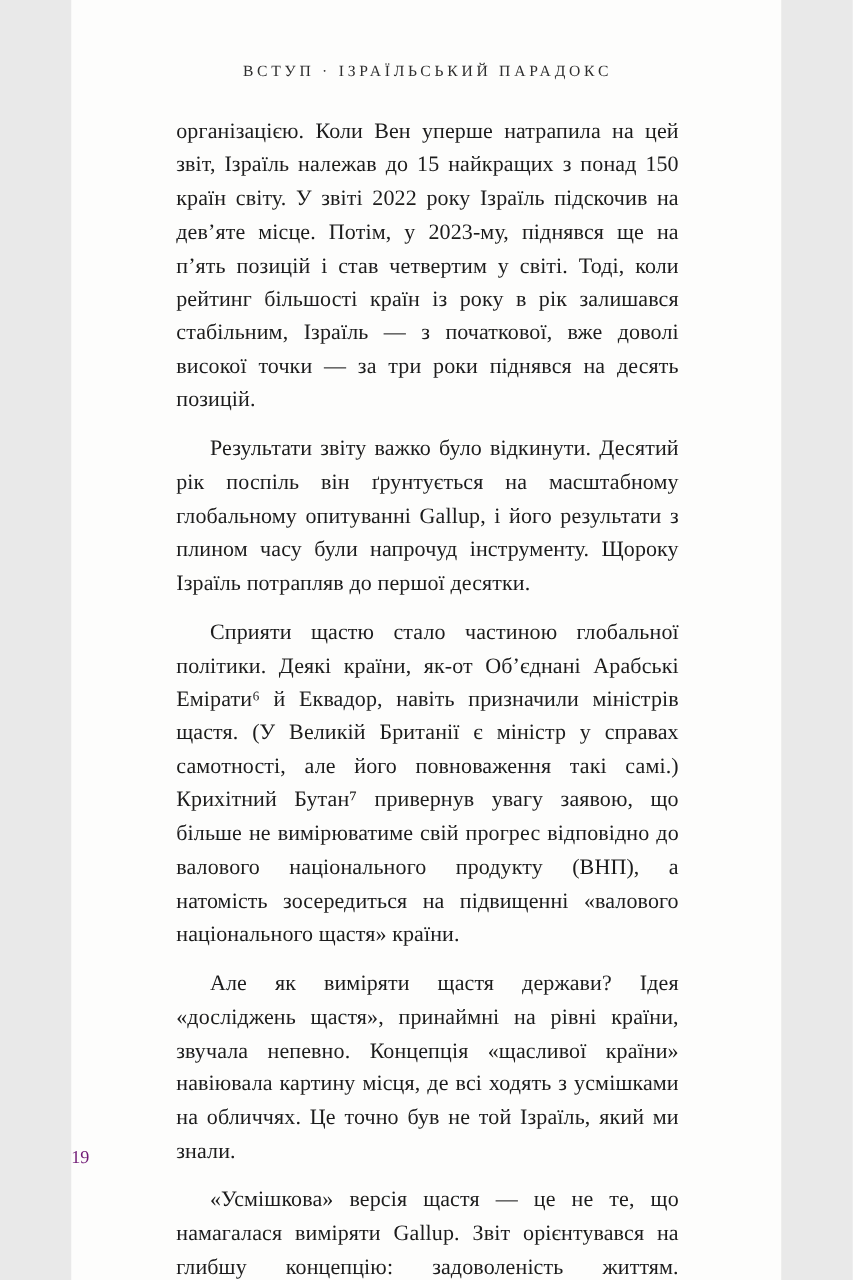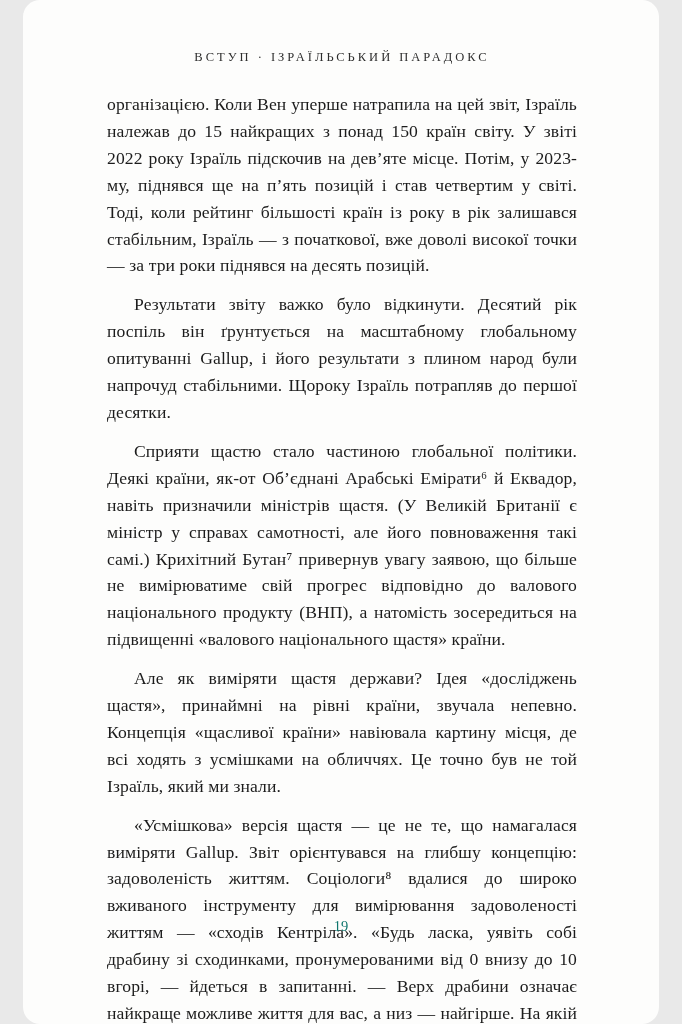--- a/index.html
+++ b/index.html
@@ -2,30 +2,29 @@
 <html lang="uk"><head>
 <meta charset="utf-8">
 <style>
   html, body {
     margin: 0;
     padding: 0;
     background: #e9e9e9;
   }
   .book-page {
     position: relative;
-    width: 636px;
+    width: 568px;
     height: 1024px;
     margin: 0 auto;
     background: #fdfdfc;
     box-sizing: border-box;
     padding: 50px 70px 0 72px;
     font-family: "Liberation Serif", "DejaVu Serif", serif;
     color: #1c1c1c;
     overflow: hidden;
-    border-radius: 17px;
   }
   .running-header {
     text-align: center;
     font-family: "Liberation Serif", "DejaVu Serif", serif;
     font-size: 12.5px;
     letter-spacing: 3px;
     text-transform: uppercase;
     color: #2e2e2e;
     margin: 0 0 26px 0;
     white-space: nowrap;
@@ -44,35 +43,35 @@
     -webkit-hyphens: auto;
   }
   .body-text p.continued {
     text-indent: 0;
   }
   .page-number {
     position: absolute;
     left: 0;
     right: 0;
     top: 918px;
-    text-align: center;
+    text-align: left;
     font-size: 14.5px;
-    color: #0f766e;
+    color: #701a75;
   }
 </style>
 </head>
 <body>
 
 <div class="book-page">
 
   <div class="running-header">Вступ · Ізраїльський парадокс</div>
 
   <div class="body-text">
     <p class="continued">організацією. Коли Вен уперше натрапила на цей звіт, Ізраїль належав до 15 найкращих з понад 150 країн світу. У звіті 2022 року Ізраїль підскочив на дев’яте місце. Потім, у 2023-му, піднявся ще на п’ять позицій і став четвертим у світі. Тоді, коли рейтинг більшості країн із року в рік залишався стабільним, Ізраїль — з початкової, вже доволі високої точки — за три роки піднявся на десять позицій.</p>
-    <p>Результати звіту важко було відкинути. Десятий рік поспіль він ґрунтується на масштабному глобальному опитуванні Gallup, і його результати з плином народ були напрочуд стабільними. Щороку Ізраїль потрапляв до першої десятки.</p>
+    <p>Результати звіту важко було відкинути. Десятий рік поспіль він ґрунтується на масштабному глобальному опитуванні Gallup, і його результати з плином часу були напрочуд інструменту. Щороку Ізраїль потрапляв до першої десятки.</p>
     <p>Сприяти щастю стало частиною глобальної політики. Деякі країни, як-от Об’єднані Арабські Емірати⁶ й Еквадор, навіть призначили міністрів щастя. (У Великій Британії є міністр у справах самотності, але його повноваження такі самі.) Крихітний Бутан⁷ привернув увагу заявою, що більше не вимірюватиме свій прогрес відповідно до валового національного продукту (ВНП), а натомість зосередиться на підвищенні «валового національного щастя» країни.</p>
     <p>Але як виміряти щастя держави? Ідея «досліджень щастя», принаймні на рівні країни, звучала непевно. Концепція «щасливої країни» навіювала картину місця, де всі ходять з усмішками на обличчях. Це точно був не той Ізраїль, який ми знали.</p>
     <p>«Усмішкова» версія щастя — це не те, що намагалася виміряти Gallup. Звіт орієнтувався на глибшу концепцію: задоволеність життям. Соціологи⁸ вдалися до широко вживаного інструменту для вимірювання задоволеності життям — «сходів Кентріла». «Будь ласка, уявіть собі драбину зі сходинками, пронумерованими від 0 внизу до 10 вгорі, — йдеться в запитанні. — Верх драбини означає найкраще можливе життя для вас, а низ — найгірше. На якій сходинці, на вашу думку, ви стоїте зараз?» Ізраїльтяни поставили себе на сходах «найкращого можливого життя» вище за майже будь-яку іншу країну світу.</p>
   </div>
 
   <div class="page-number">19</div>
 
 </div>
 
 </body></html>

